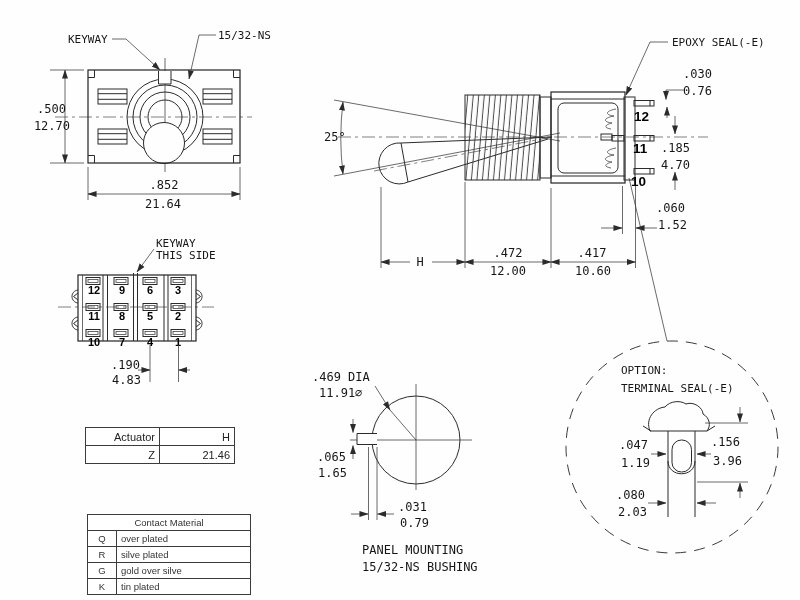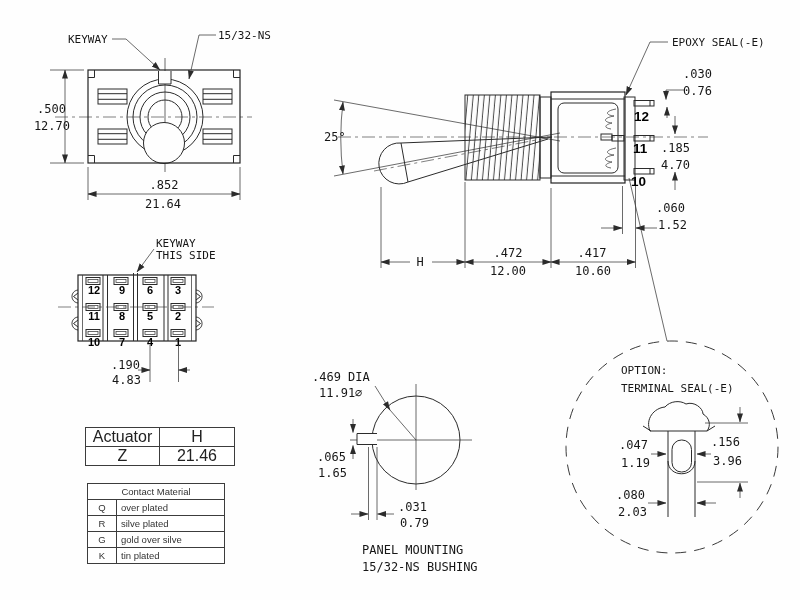--- a/index.html
+++ b/index.html
@@ -12,22 +12,22 @@
   svg .cl{stroke:#4a4a4a;stroke-width:0.7;fill:none;stroke-dasharray:13 4 3 4;}
   svg .dash{stroke:#3a3a3a;stroke-width:1;fill:none;stroke-dasharray:11 8;}
   svg text{font-family:"DejaVu Sans Mono","Liberation Mono",monospace;font-size:12px;fill:#161616;}
   svg text.lab{font-size:11px;}
   svg text.cap{font-size:12px;}
   svg text.num{font-family:"Liberation Sans",sans-serif;font-weight:bold;font-size:13.5px;fill:#000;}
   svg text.numsm{font-family:"Liberation Sans",sans-serif;font-weight:bold;font-size:11px;fill:#000;text-anchor:middle;}
   table{border-collapse:collapse;position:absolute;background:#fff;}
   #actuator-table{left:85px;top:427px;width:150px;}
   #actuator-table td,#actuator-table th{border:1px solid #3c3c3c;font-weight:normal;
-      font-size:16px;color:#222;text-align:center;height:17px;padding:0 4px;}
-  #contact-table{left:87px;top:483px;width:138px;}
+      font-size:11px;color:#222;text-align:right;height:17px;padding:0 4px;}
+  #contact-table{left:87px;top:514px;width:164px;}
   #contact-table td,#contact-table th{border:1px solid #3c3c3c;font-weight:normal;
       font-size:9.5px;color:#333;height:15px;padding:0 4px;}
   #contact-table th{text-align:center;}
   #contact-table td.k{text-align:center;width:20px;}
   #contact-table td.v{text-align:left;}
 </style>
 </head>
 <body>
 
 <div id="stage">

